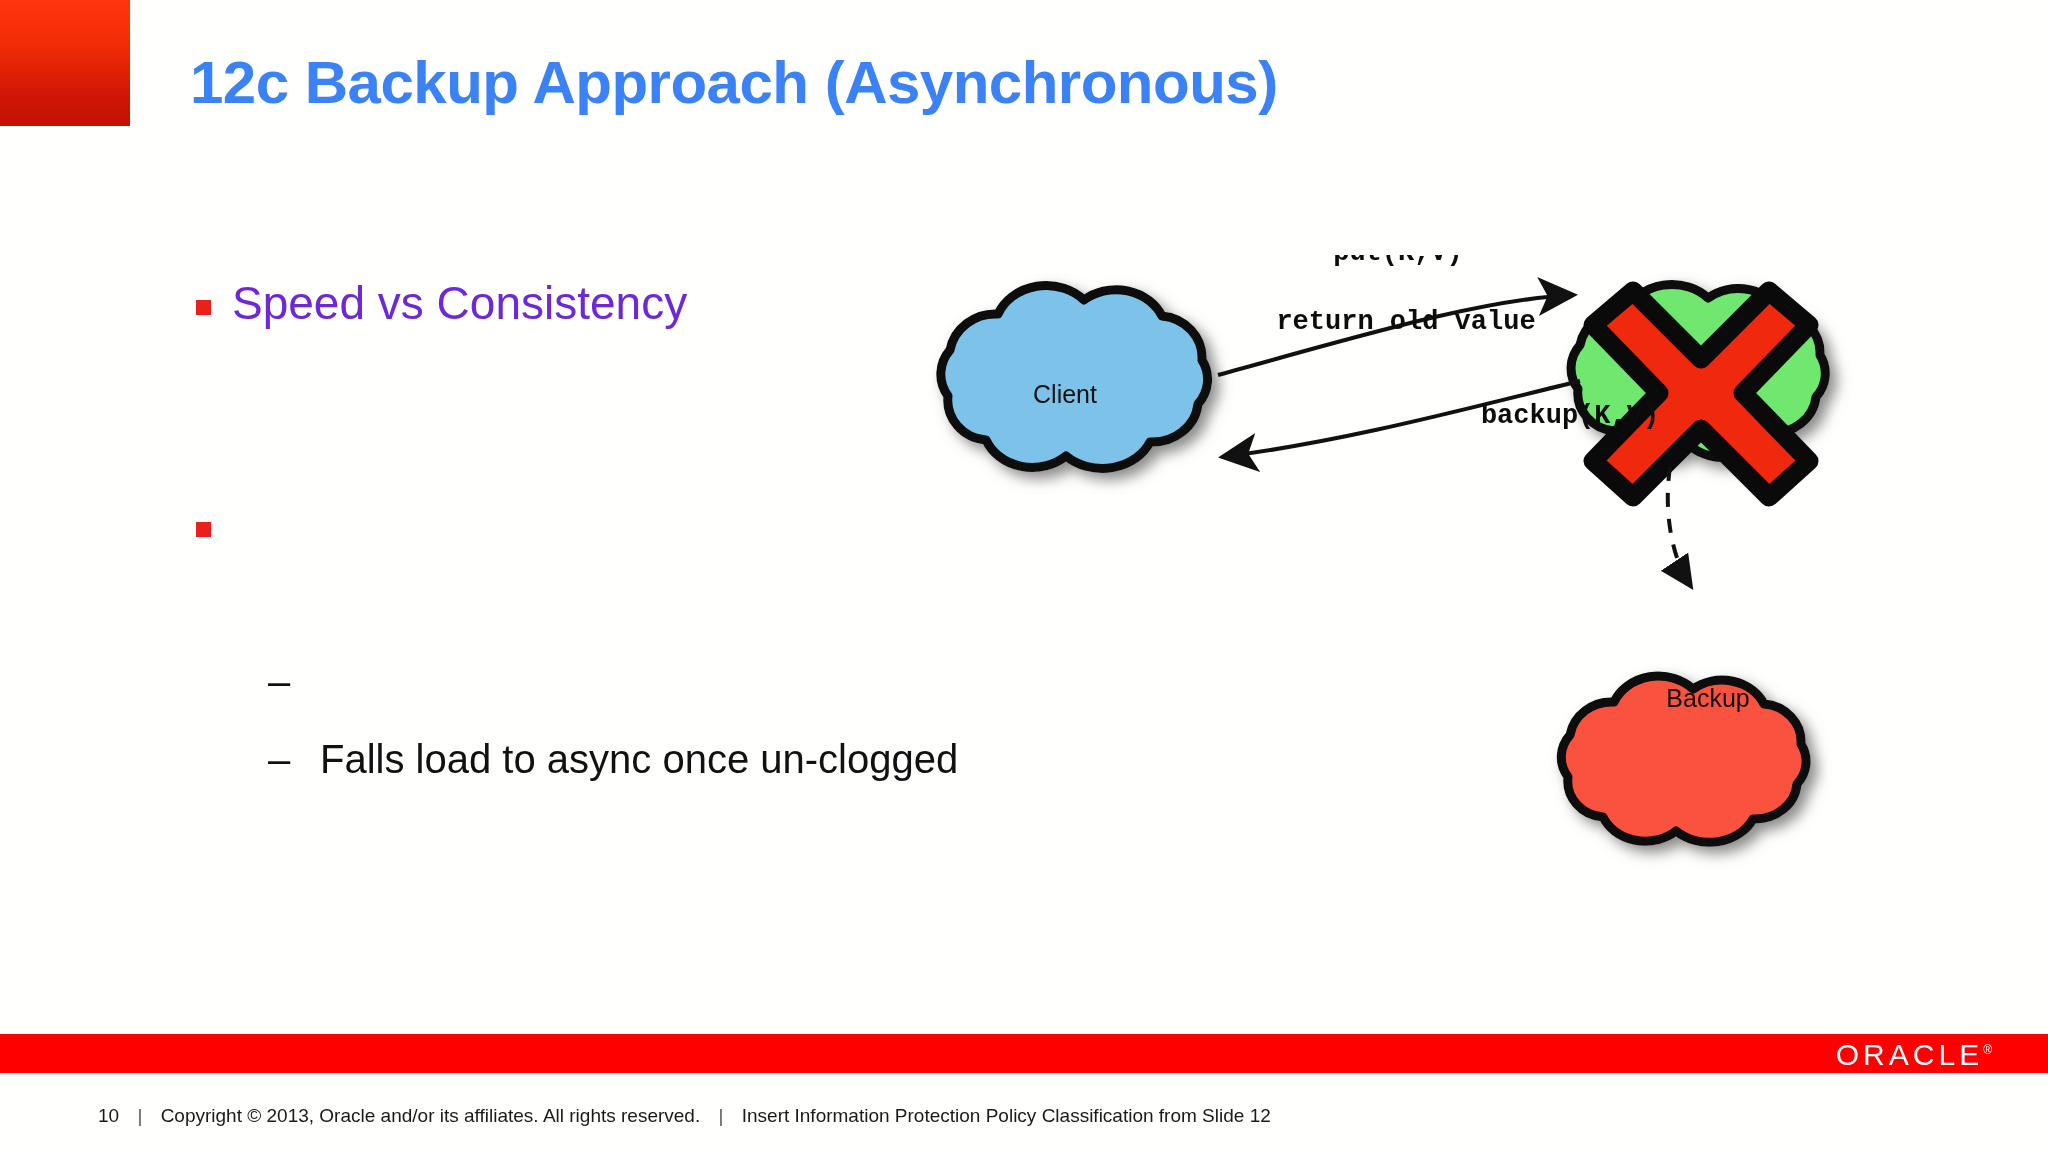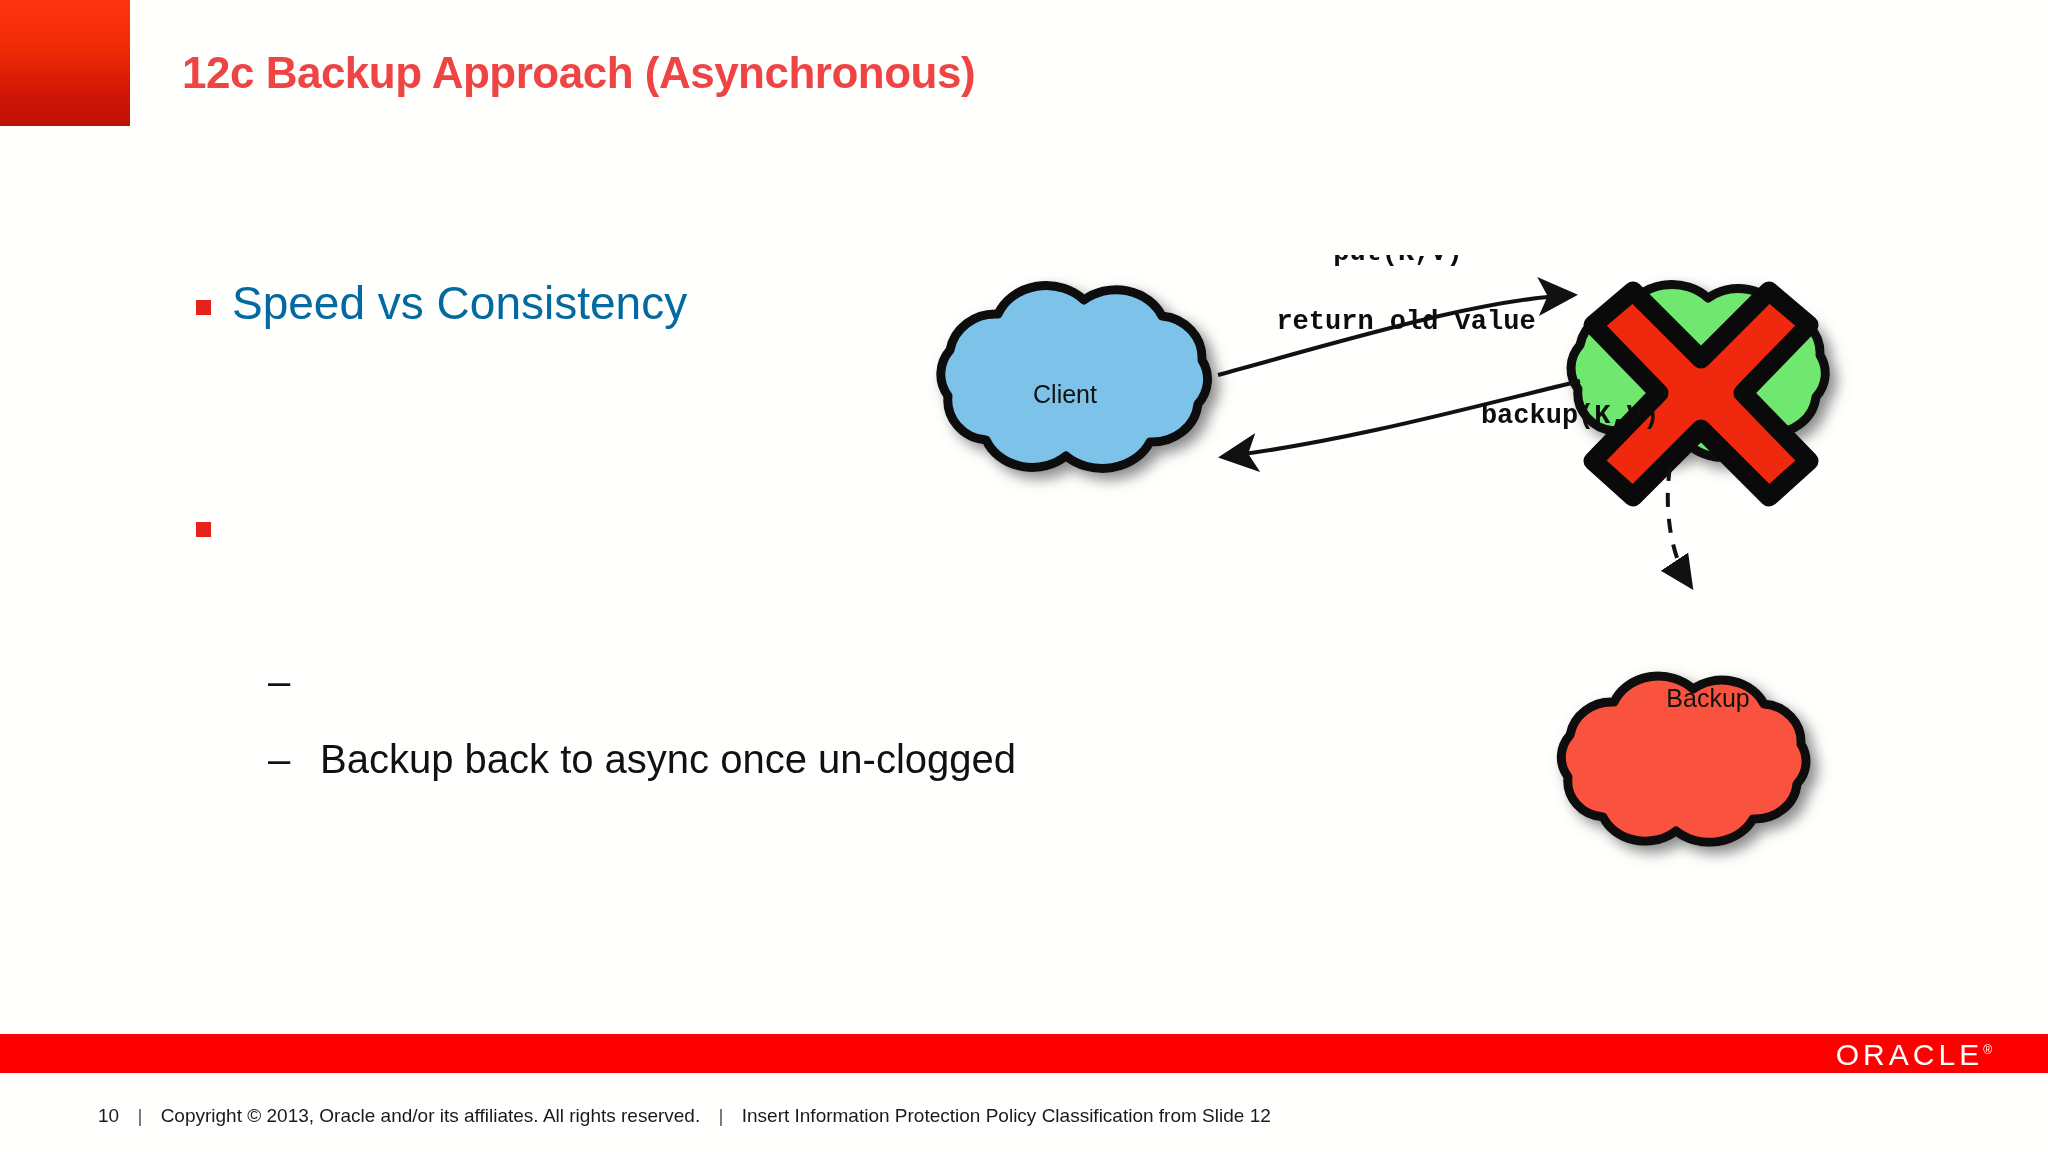--- a/index.html
+++ b/index.html
@@ -24,42 +24,42 @@
     left: 0;
     top: 0;
     width: 130px;
     height: 126px;
     background: linear-gradient(to bottom, #ff3510 0%, #f22c06 35%, #d01605 75%, #bf1204 100%);
   }
 
   
   #title {
     position: absolute;
-    left: 182px;
+    left: 190px;
     top: 48px;
-    font-size: 44px;
+    font-size: 60px;
     font-weight: bold;
-    color: #ef4444;
+    color: #3b82f6;
     letter-spacing: -0.5px;
     white-space: nowrap;
     font-family: "Liberation Sans", sans-serif;
   }
 
   
   #body-col {
     position: absolute;
     left: 196px;
     top: 278px;
     width: 1000px;
   }
   .bullet-l1 {
     position: relative;
     padding-left: 36px;
     font-size: 46px;
-    color: #0369a1;
+    color: #6d28d9;
     line-height: 1.12;
     margin-bottom: 0;
   }
   .bullet-l1 .mark {
     position: absolute;
     left: 0;
     top: 22px;
     width: 15px;
     height: 15px;
     background: #e8221b;
@@ -166,21 +166,21 @@
     <div class="bullet-l1" id="b-adapt">
       <span class="mark"></span>
     </div>
 
     <div class="bullet-l2" id="b-sub1">
       <span class="dash">–</span>
     </div>
 
     <div class="bullet-l2" id="b-sub2">
       <span class="dash">–</span>
-      <span>Backup back to async once un-clogged</span>
+      <span>Falls load to async once un-clogged</span>
     </div>
 
   </div>
 
   <div id="diagram">
     <svg width="1020" height="650" viewBox="0 0 1020 650" xmlns="http://www.w3.org/2000/svg">
       <defs>
         <filter id="softshadow" x="-30%" y="-30%" width="170%" height="170%">
           <feDropShadow dx="7" dy="7" stdDeviation="7" flood-color="#777777" flood-opacity="0.85"></feDropShadow>
         </filter>

